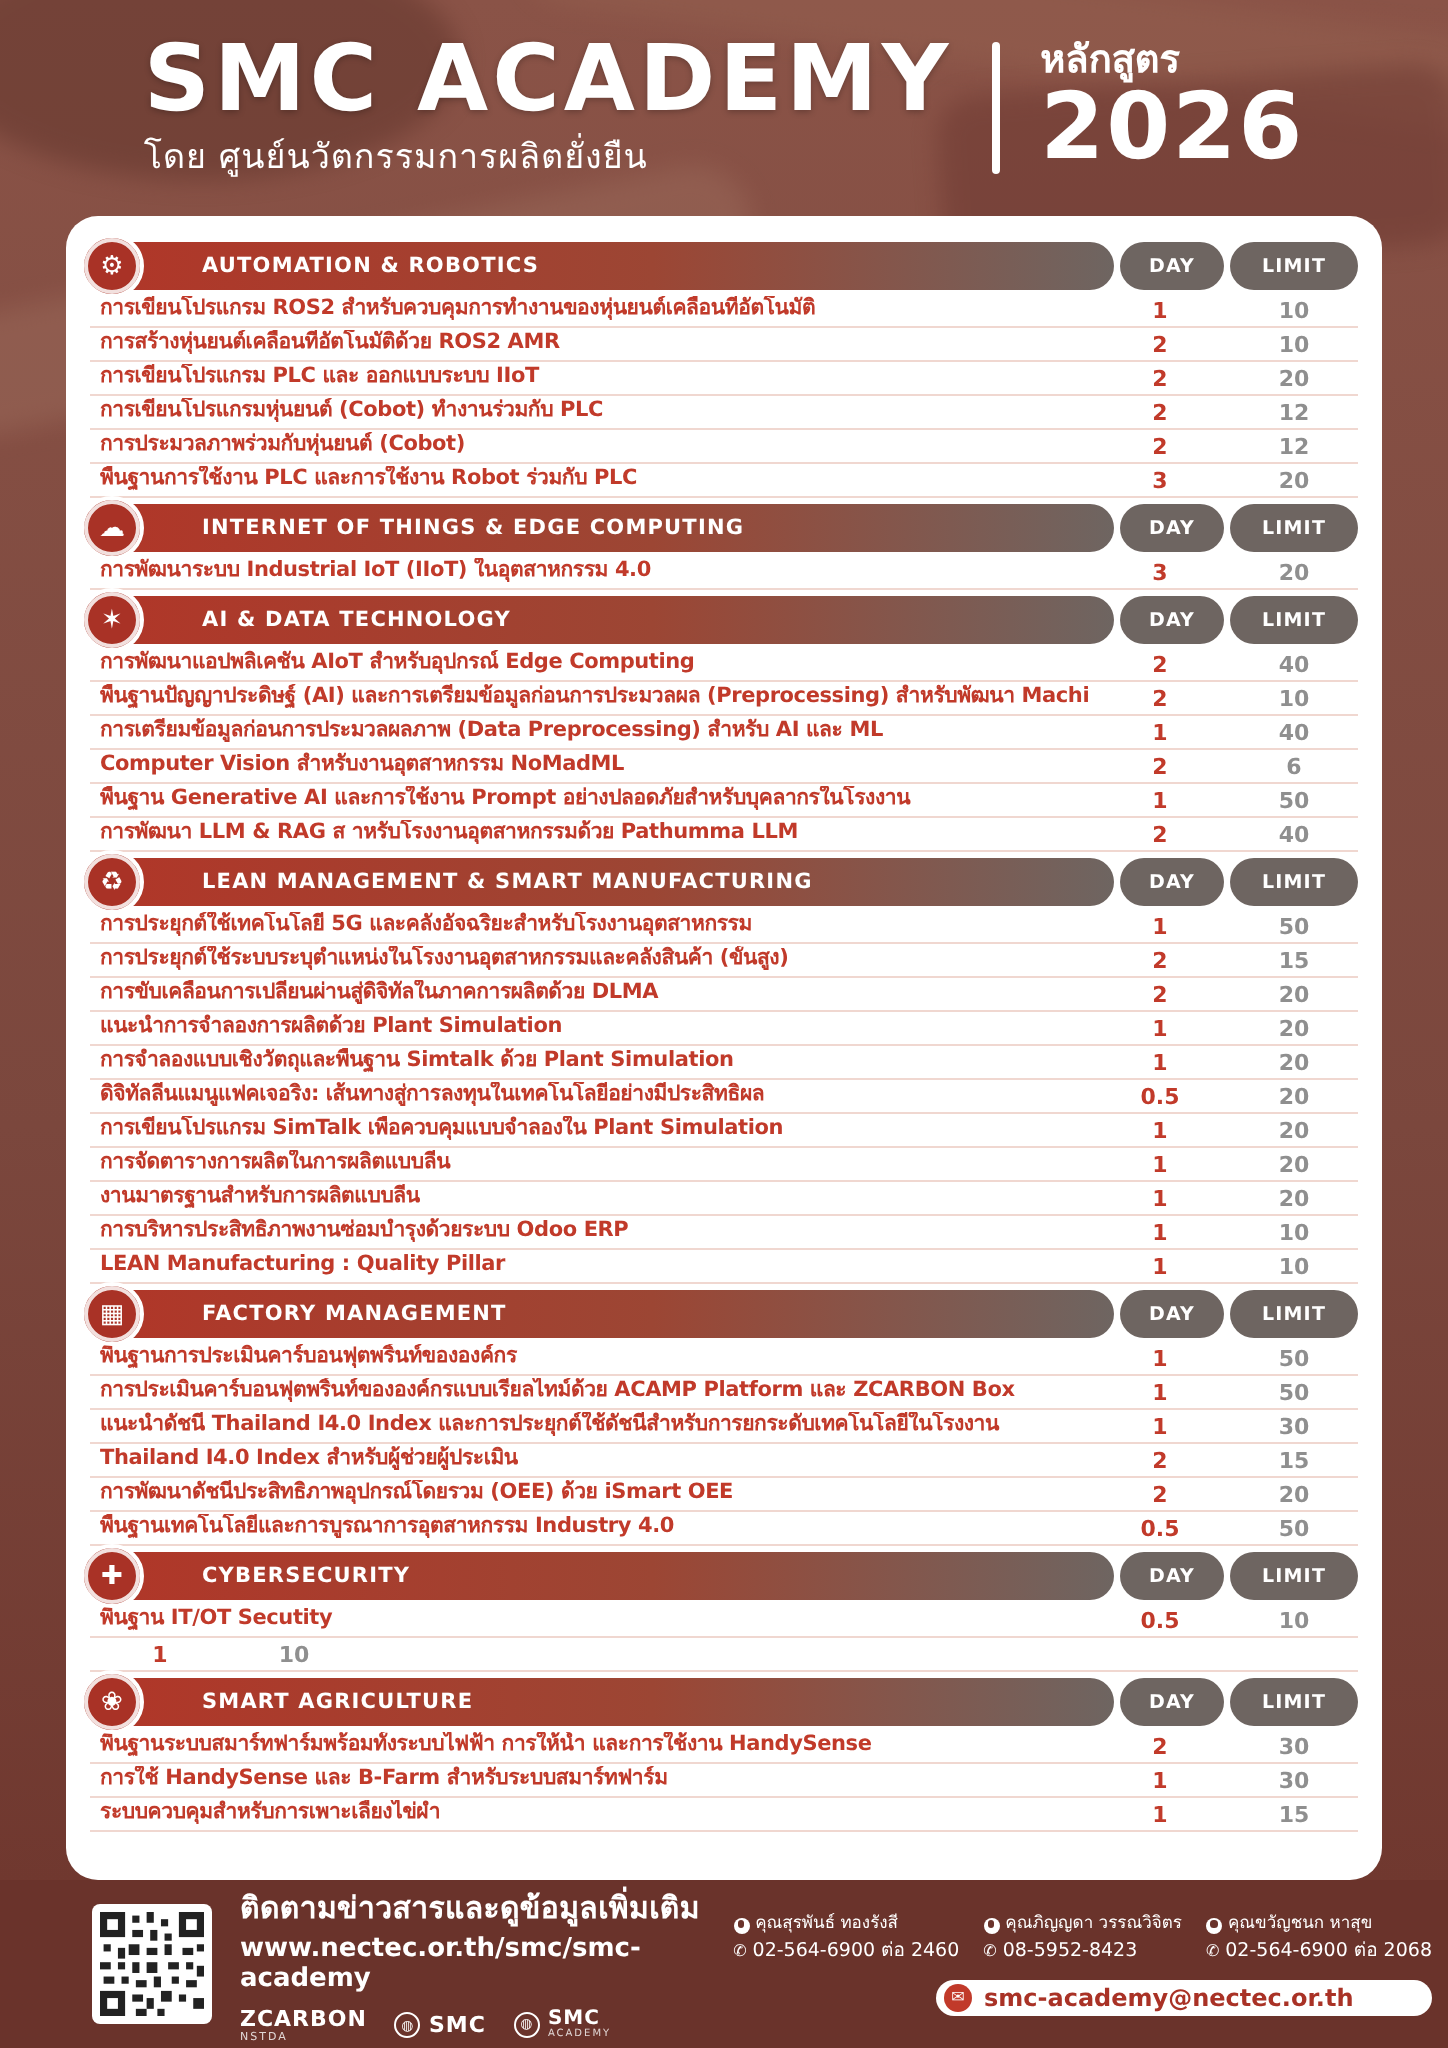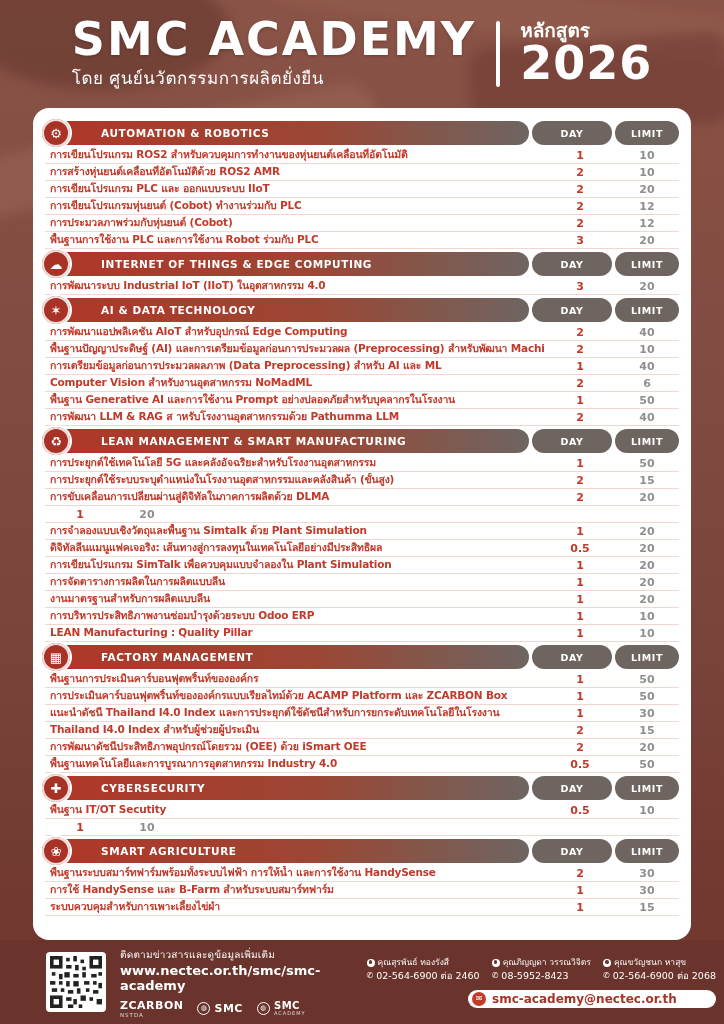--- a/index.html
+++ b/index.html
@@ -26,38 +26,38 @@
   .card { position:absolute; left:33px; top:108px; width:658px; height:832px; background:#fff;
           border-radius:16px; padding:10px 12px 6px 12px; }
 
   .section { margin-bottom:2px; }
   .section-header { position:relative; display:flex; gap:3px; height:24px; margin:3px 0 2px 0; }
   .bar-main { flex:1; display:flex; align-items:center; padding-left:56px;
               background:linear-gradient(90deg,#b13628 0%,#9c4634 55%,#6e6561 100%);
               border-radius:12px; color:#fff; font-weight:bold; font-size:10.5px; letter-spacing:.6px; }
   .col-pill { background:#6e6561; border-radius:12px; color:#fff; display:flex; align-items:center;
               justify-content:center; font-size:9.5px; font-weight:bold; letter-spacing:.6px; }
-  .col-day { width:80px; } .col-limit { width:64px; }
+  .col-day { width:52px; } .col-limit { width:64px; }
   .section-icon { position:absolute; left:-5px; top:-4px; width:32px; height:32px; border-radius:50%;
                   background:#a93226; border:2px solid #fff; box-shadow:inset 0 0 0 2px rgba(255,255,255,.85);
                   display:flex; align-items:center; justify-content:center; color:#fff; font-size:13px; z-index:2; }
 
   .course-row { display:flex; align-items:center; min-height:17px; border-bottom:1px solid #f0d7d0; }
   .course-title { flex:1; color:#c13a2a; font-weight:bold; font-size:10.5px; letter-spacing:-.2px;
                   line-height:1.1; padding:1px 4px 2px 5px; white-space:nowrap; overflow:hidden; }
   .course-day { width:70px; text-align:center; color:#c13a2a; font-weight:bold; font-size:11px; }
   .course-limit { width:64px; text-align:center; color:#8f8f8f; font-weight:bold; font-size:11px; }
 
   
   .footer { position:absolute; left:0; top:940px; width:724px; height:84px; background:#6a332b;
             display:flex; align-items:center; color:#fff; }
   .qr { margin-left:46px; width:60px; height:60px; background:#fff; border-radius:4px; padding:4px; flex:0 0 auto; }
   .qr svg { width:100%; height:100%; display:block; }
   .follow-box { margin-left:14px; width:230px; }
-  .follow-text { font-size:10px; font-weight:normal; letter-spacing:.2px; }
+  .follow-text { font-size:15px; font-weight:bold; letter-spacing:.2px; }
   .follow-url { font-size:13px; font-weight:bold; margin-top:1px; }
   .logos { display:flex; align-items:center; gap:14px; margin-top:6px; }
   .logo { display:flex; align-items:center; gap:4px; font-weight:bold; font-size:11px; letter-spacing:.5px; }
   .logo-sub { display:block; font-size:5.5px; font-weight:normal; letter-spacing:1px; opacity:.8; }
   .logo-circle { width:13px; height:13px; border:1.5px solid #fff; border-radius:50%; display:flex;
                  align-items:center; justify-content:center; font-size:7px; }
   .logo-academy { line-height:1; font-size:10px; }
   .logo-academy .logo-sub { font-size:5px; }
 
   .footer-right { margin-left:auto; margin-right:8px; display:flex; flex-direction:column; gap:7px; }
@@ -234,20 +234,21 @@
       <div class="course-limit">15</div>
     </div>
 
     <div class="course-row">
       <div class="course-title">การขับเคลื่อนการเปลี่ยนผ่านสู่ดิจิทัลในภาคการผลิตด้วย DLMA</div>
       <div class="course-day">2</div>
       <div class="course-limit">20</div>
     </div>
 
     <div class="course-row">
+      <div class="course-title">แนะนำการจำลองการผลิตด้วย Plant Simulation</div>
       <div class="course-day">1</div>
       <div class="course-limit">20</div>
     </div>
 
     <div class="course-row">
       <div class="course-title">การจำลองแบบเชิงวัตถุและพื้นฐาน Simtalk ด้วย Plant Simulation</div>
       <div class="course-day">1</div>
       <div class="course-limit">20</div>
     </div>
 

